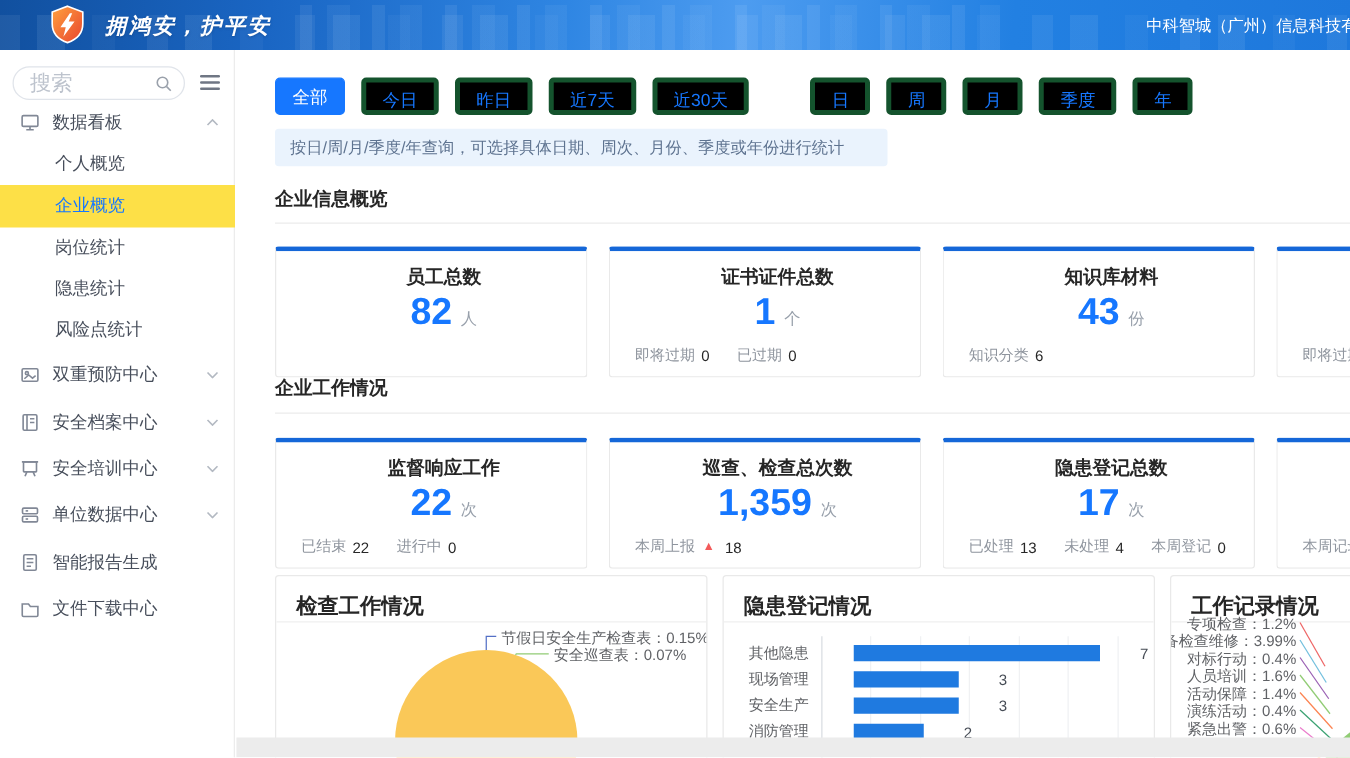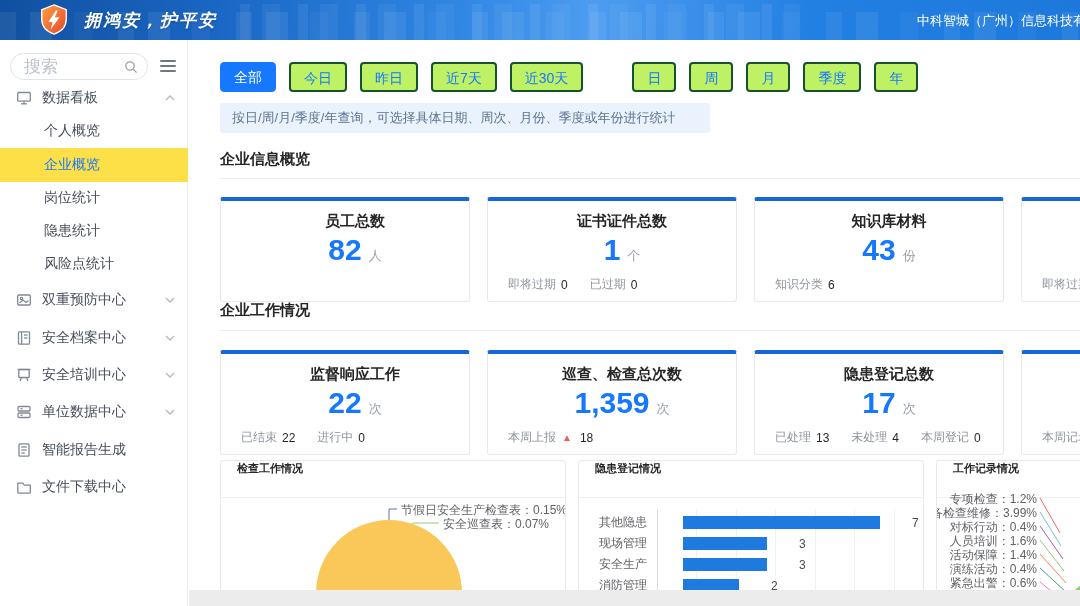--- a/index.html
+++ b/index.html
@@ -36,21 +36,21 @@
   .menu-item.sub{padding-left:44px;}
   .menu-item.active{background:#fde047;color:#1677ff;}
 
   
   .main{position:absolute;left:189px;top:40px;width:891px;height:566px;overflow:hidden;background:#fff;padding-left:15px;}
   .content{position:absolute;left:0;top:0;width:1280px;height:566px;}
 
   .filters{position:absolute;left:31px;top:22px;display:flex;align-items:center;}
   .btn{height:30px;line-height:28px;padding:0 13px;border-radius:4px;font-size:14px;margin-right:13px;
        box-sizing:border-box;cursor:pointer;white-space:nowrap;}
-  .btn.light{background:#bef264;border:2px solid #14532d;color:#1677ff;}
+  .btn.light{background:#000000;border:4px solid #14532d;color:#1677ff;}
   .btn.solid{background:#1677ff;border:1px solid #1677ff;color:#fff;}
   .gap{width:36px;flex:none;}
 
   .tip{position:absolute;left:31px;top:63px;width:466px;height:30px;background:#eaf3fd;border-radius:3px;
        font-size:13px;color:#5e7390;line-height:30px;padding:0 12px;white-space:nowrap;}
 
   .sec-title{position:absolute;left:31px;font-size:15px;font-weight:bold;color:#262626;}
   .sec-div{position:absolute;left:31px;width:1220px;height:1px;background:#ececec;}
 
   .stat-card{position:absolute;width:250px;height:105px;background:#fff;border:1px solid #e9e9e9;
@@ -59,21 +59,21 @@
   .sc-num{margin:3px 0 0 20px;line-height:32px;}
   .sc-num .num{font-size:30px;font-weight:bold;color:#1677ff;}
   .sc-num .unit{font-size:13px;color:#98a0ab;margin-left:7px;}
   .sc-footer{position:absolute;left:20px;bottom:8px;display:flex;font-size:12px;color:#8f959e;white-space:nowrap;}
   .sc-footer .f-item{margin-right:22px;display:flex;align-items:center;}
   .sc-footer .fv{color:#262626;margin-left:5px;}
   .sc-footer .trend{color:#f35a5a;font-size:10px;margin:0 3px 0 6px;}
 
   .chart-card{position:absolute;top:420px;width:346px;height:250px;background:#fff;border:1px solid #e9e9e9;
               border-radius:3px;box-sizing:border-box;overflow:hidden;}
-  .cc-title{margin:0 0 0 16px;font-size:11px;font-weight:bold;color:#262626;}
+  .cc-title{margin:12px 0 0 16px;font-size:17px;font-weight:bold;color:#262626;}
   .cc-div{position:absolute;left:0;top:36px;width:100%;height:1px;background:#f0f0f0;}
 
   
   .pie-circle{position:absolute;left:95px;top:59px;width:146px;height:146px;border-radius:50%;background:#fac858;}
   .pie-label{position:absolute;font-size:12px;color:#606266;white-space:nowrap;}
 
   
   .vline{position:absolute;top:48px;bottom:0;width:1px;background:#f0f1f3;}
   .vline.axis{background:#d9dde2;}
   .bar-row{position:absolute;left:0;height:13px;display:flex;align-items:center;width:344px;gap:26px;}

